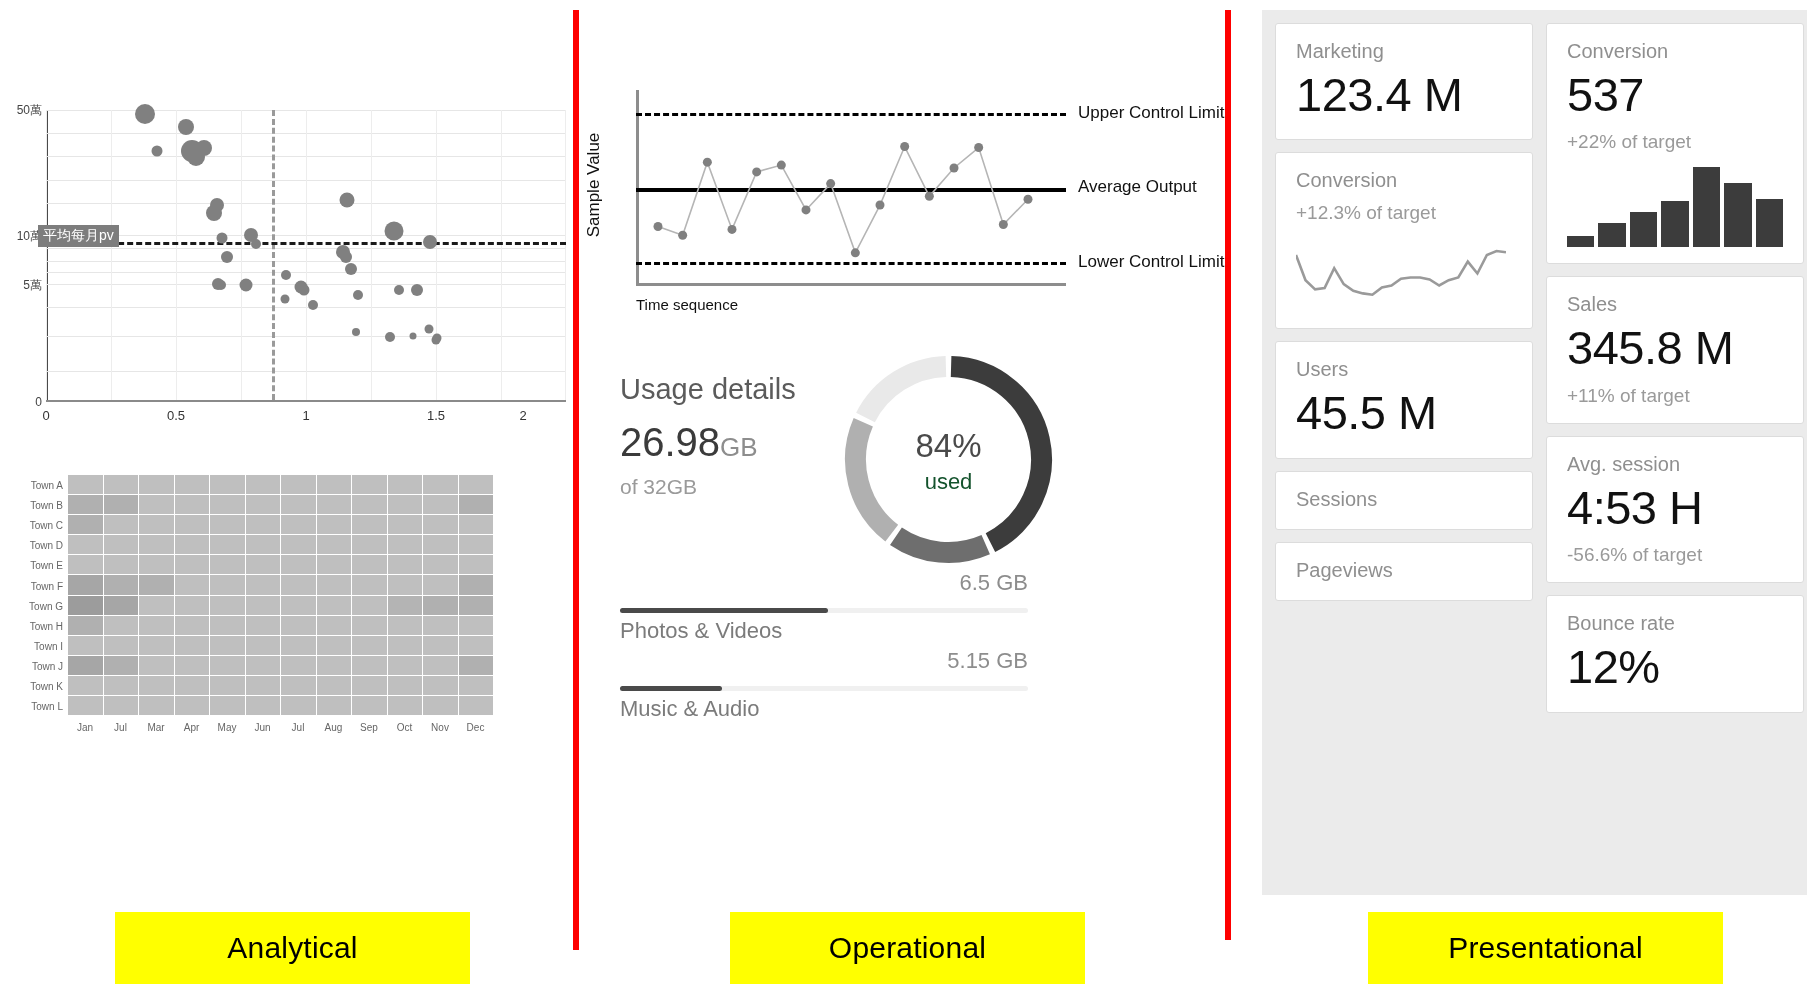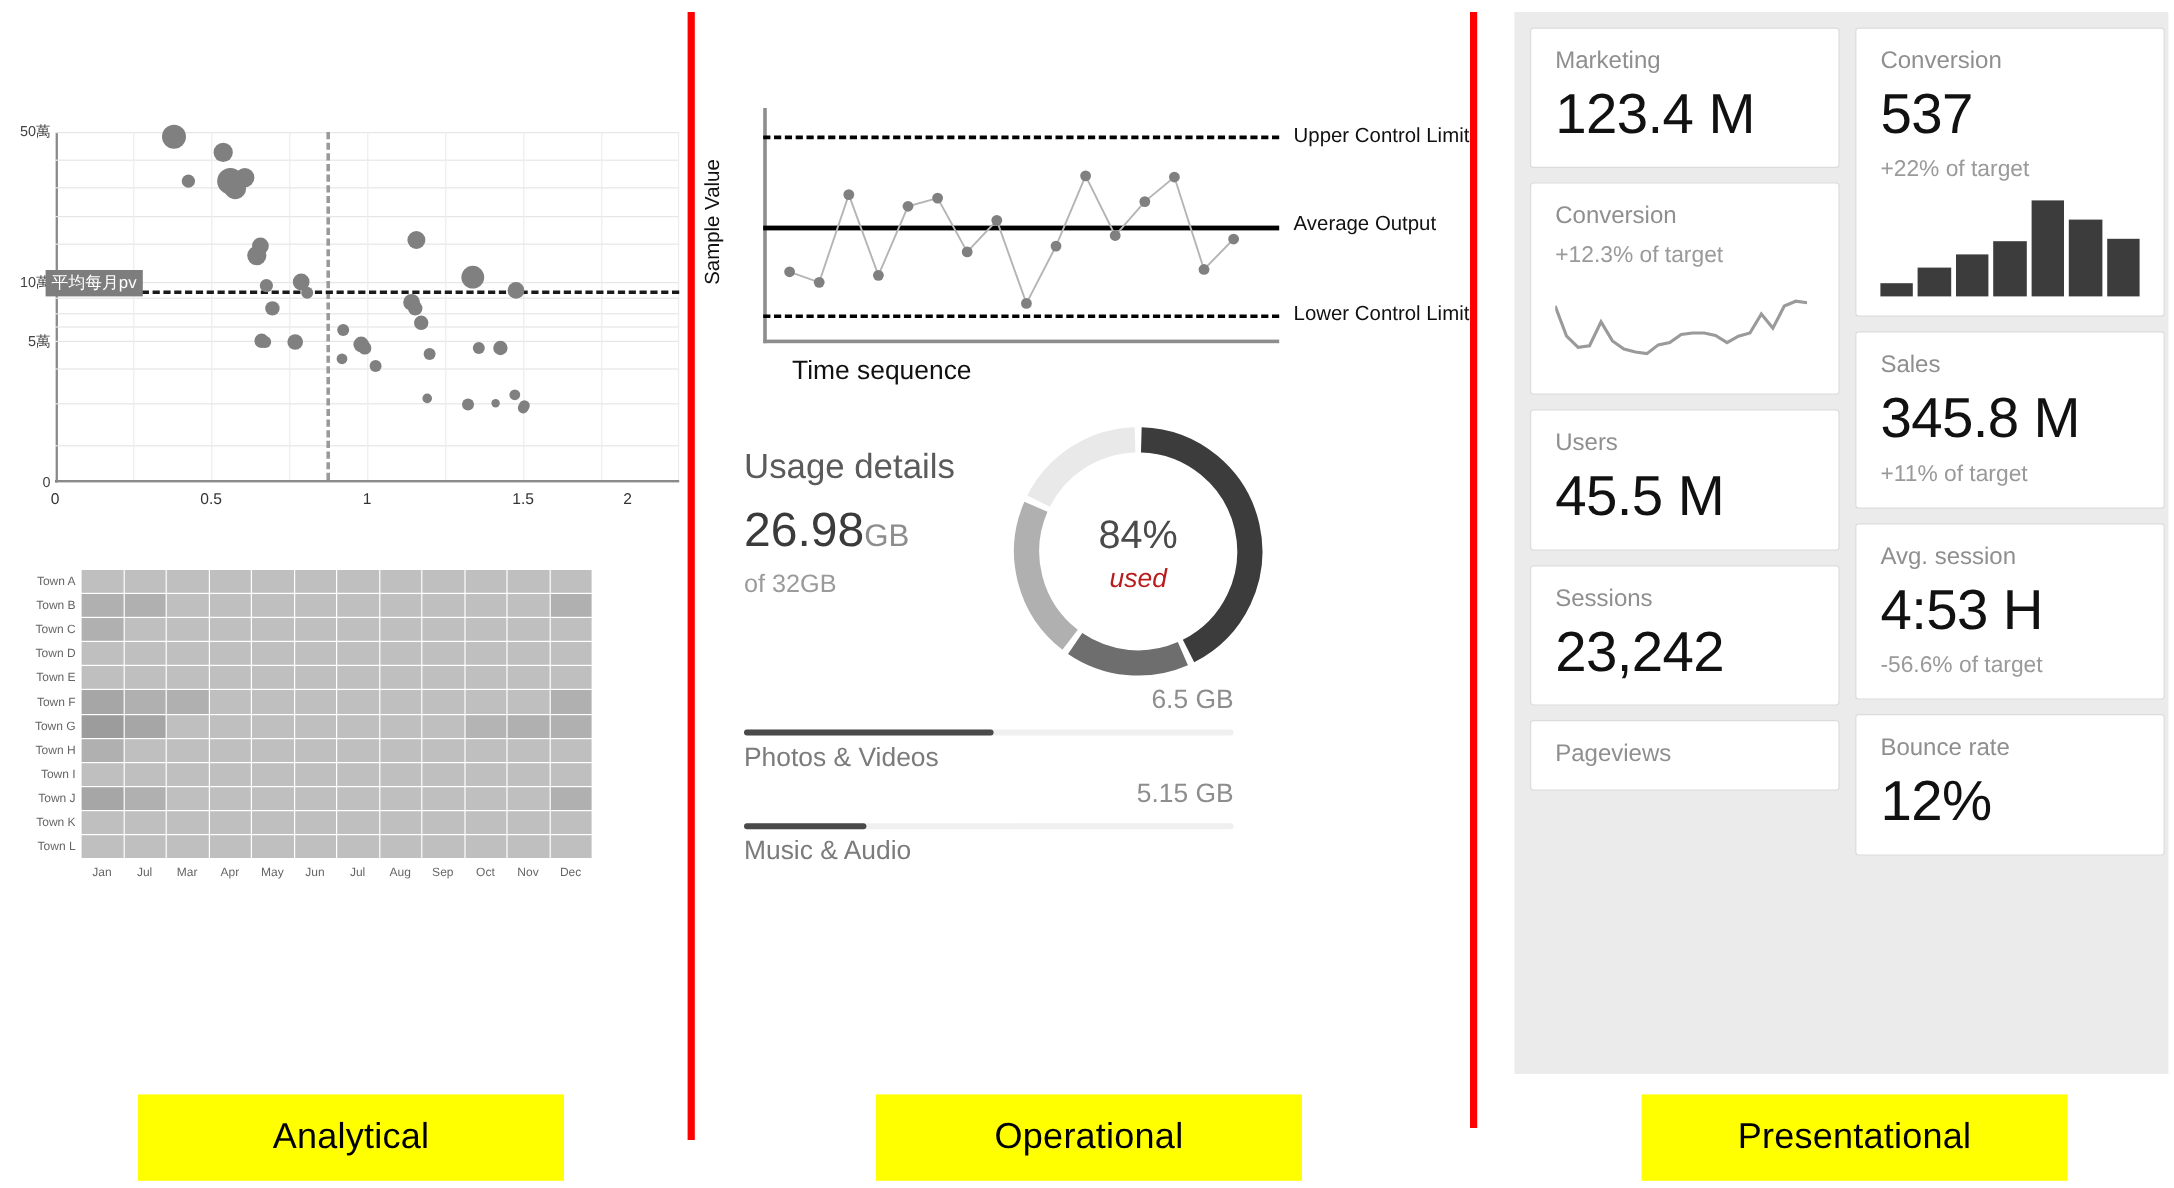--- a/index.html
+++ b/index.html
@@ -50,34 +50,34 @@
   
   #panel-operational{position:absolute;left:596px;top:0;width:620px;height:900px;}
 
   
   #control-chart{position:absolute;left:0px;top:80px;width:600px;height:260px;}
   #control-chart .cc-plot{position:absolute;left:40px;top:10px;width:430px;height:195px;}
   #control-chart .cc-yaxis{position:absolute;left:40px;top:10px;width:3px;height:196px;background:#8d8d8d;}
   #control-chart .cc-xaxis{position:absolute;left:40px;top:203px;width:430px;height:3px;background:#8d8d8d;}
   .cc-ylabel{position:absolute;left:-2px;top:105px;transform:translate(-50%,-50%) rotate(-90deg);
              font-size:17px;color:#111;white-space:nowrap;}
-  .cc-xlabel{position:absolute;left:40px;top:216px;font-size:22px;color:#111;margin-left:24px;}
+  .cc-xlabel{position:absolute;left:40px;top:216px;font-size:15px;color:#111;}
   .cc-limit{position:absolute;left:0;width:100%;height:0;border-top:3px dashed #000;}
   .cc-avg{position:absolute;left:0;width:100%;height:0;border-top:4px solid #000;}
   .cc-ann{position:absolute;left:482px;font-size:17px;color:#111;transform:translateY(-50%);white-space:nowrap;}
 
   
   #usage-details{position:absolute;left:0px;top:365px;width:600px;height:420px;}
   #usage-title{position:absolute;left:24px;top:8px;font-size:29px;color:#5b5b5b;}
   #usage-value{position:absolute;left:24px;top:55px;font-size:40px;color:#3b3b3b;}
   #usage-value .unit{font-size:26px;color:#8d8d8d;}
   #usage-sub{position:absolute;left:24px;top:110px;font-size:21px;color:#9a9a9a;}
   #donut{position:absolute;left:240px;top:-18px;width:225px;height:225px;}
   #donut-pct{position:absolute;left:0;top:80px;width:225px;text-align:center;font-size:33px;color:#4a4a4a;}
-  #donut-used{position:absolute;left:0;top:122px;width:225px;text-align:center;font-size:22px;color:#b91c1c;font-style:italic;}
+  #donut-used{position:absolute;left:0;top:122px;width:225px;text-align:center;font-size:22px;color:#14532d;}
 
   .usage-row{position:absolute;left:24px;width:408px;}
   .usage-row .lbl{position:absolute;left:0;top:0;font-size:22px;color:#7b7b7b;margin-top:48px;}
   .usage-row .val{position:absolute;right:0;top:0;font-size:22px;color:#8d8d8d;}
   .usage-row .track{position:absolute;left:0;top:38px;width:100%;height:5px;background:#f0f0f0;border-radius:3px;}
   .usage-row .fill{position:absolute;left:0;top:0;height:5px;background:#4a4a4a;border-radius:3px;}
 
   
   #panel-presentational{position:absolute;left:1262px;top:10px;width:545px;height:885px;
                         background:#ebebeb;overflow:hidden;}
@@ -472,21 +472,20 @@
           <div class="kpi-spark"><svg width="210" height="78">
               <polyline points="0.0,21.0 9.5,46.2 19.1,55.4 28.6,54.1 38.2,34.2 47.7,50.1 57.3,56.8 66.8,59.4 76.4,60.7 85.9,53.4 95.5,51.5 105.0,44.8 114.5,43.5 124.1,43.5 133.6,45.5 143.2,51.5 152.7,46.2 162.3,43.5 171.8,27.6 181.4,39.5 190.9,21.0 200.5,17.0 210.0,18.3" fill="none" stroke="#9a9a9a" stroke-width="2.6"></polyline>
             </svg></div>
         </div>
         <div class="kpi-card">
           <div class="kpi-label">Users</div>
           <div class="kpi-value">45.5 M</div>
         </div>
         <div class="kpi-card">
           <div class="kpi-label">Sessions</div>
-          <div class="kpi-value">23,242</div>
         </div>
         <div class="kpi-card">
           <div class="kpi-label">Pageviews</div>
         </div>
       </div>
     <div class="kpi-col" id="kpi-col-right">
         <div class="kpi-card">
           <div class="kpi-label">Conversion</div>
           <div class="kpi-value">537</div>
           <div class="kpi-delta">+22% of target</div>

